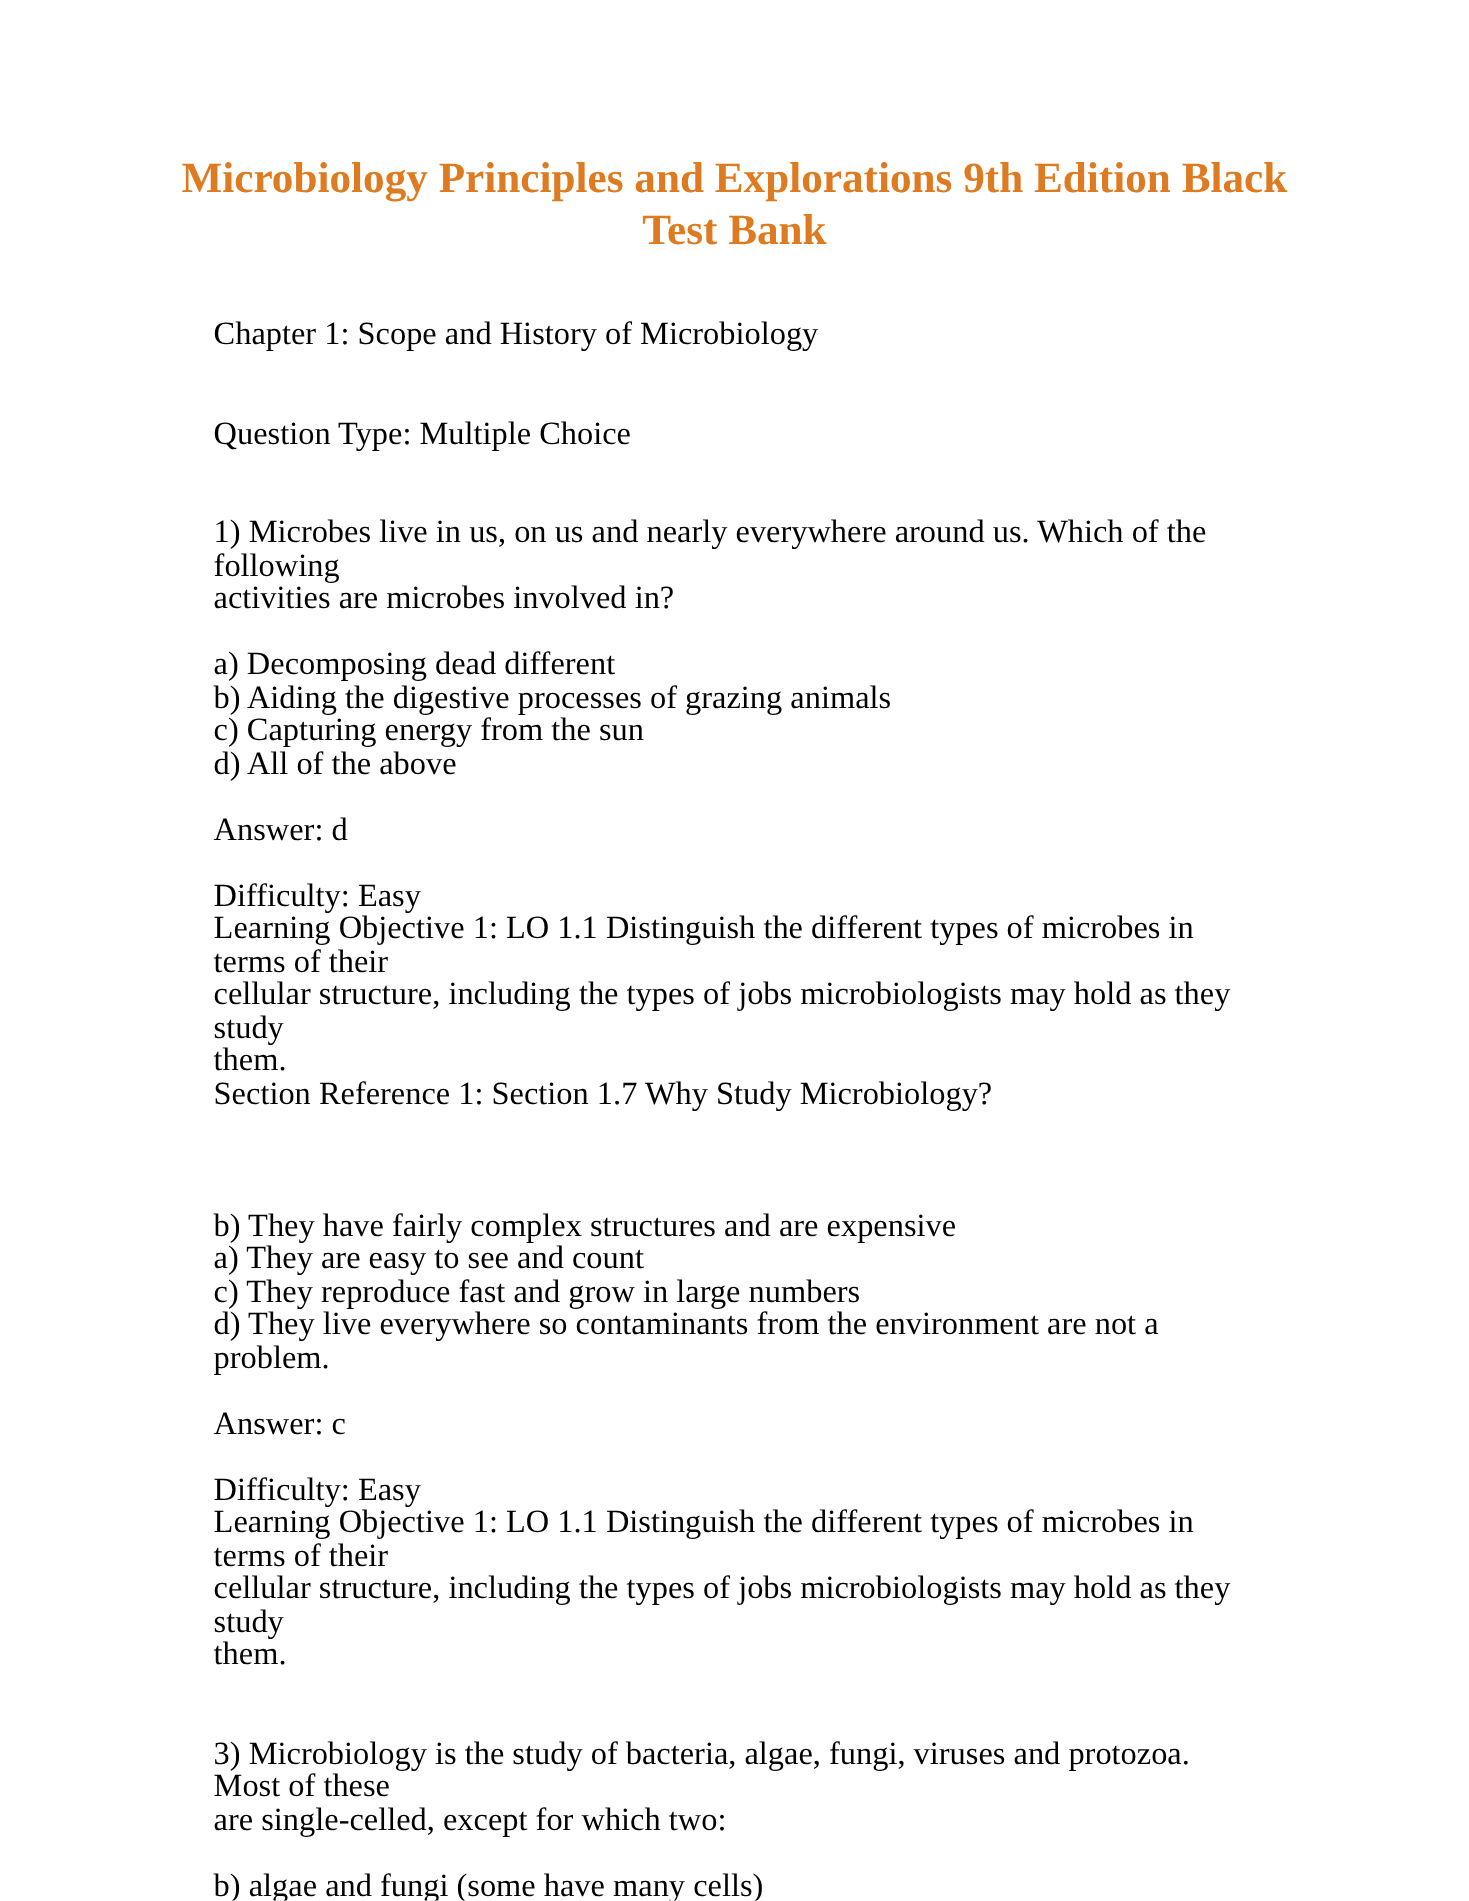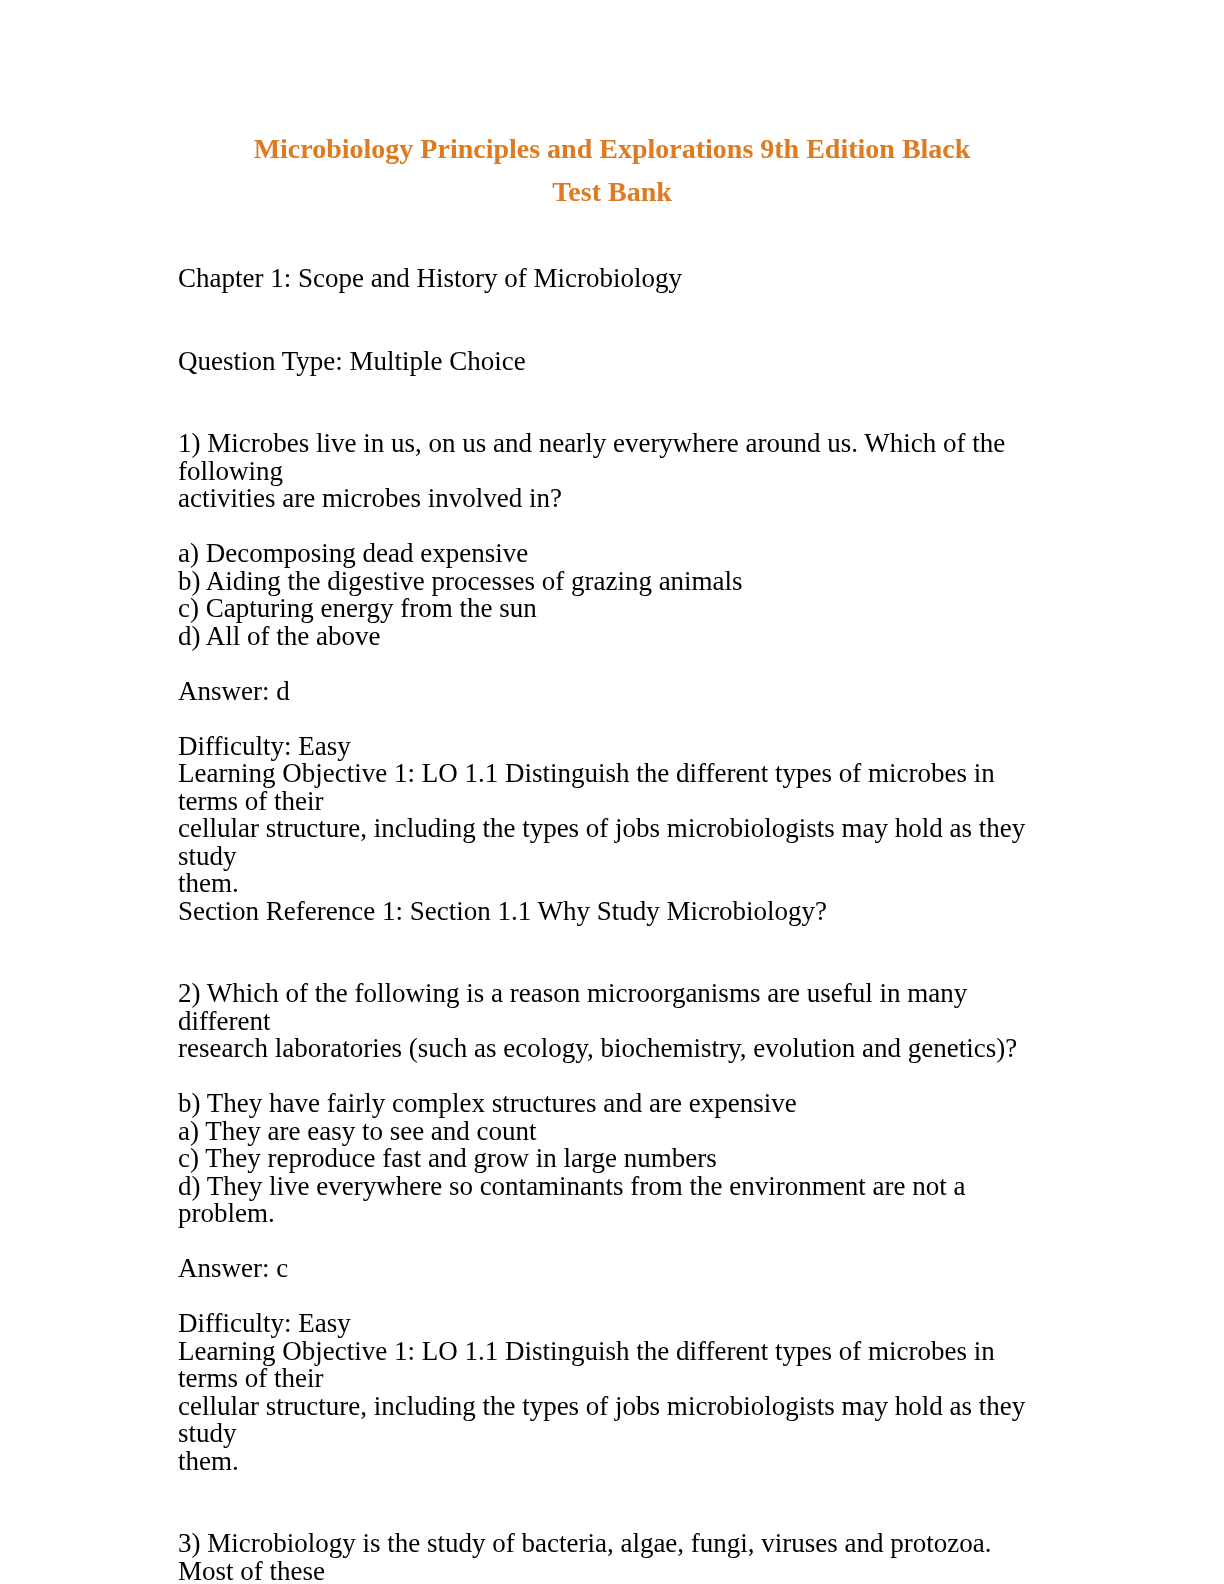--- a/index.html
+++ b/index.html
@@ -11,21 +11,21 @@
     position: relative;
     width: 1224px;
     height: 1584px;
     background: #ffffff;
     overflow: hidden;
     font-family: "Liberation Serif", "DejaVu Serif", serif;
     color: #000000;
   }
   .doc-title {
     margin: 127px 144px 0 144px;
-    font-size: 28px;
+    font-size: 36px;
     line-height: 43px;
     font-weight: 700;
     text-align: center;
     white-space: pre-line;
   }
   .body-text {
     margin: 52px 178px 0 178px;
     font-size: 27px;
     line-height: 27.5px;
   }
@@ -52,39 +52,37 @@
     <div class="gap2"></div>
 
     <p>Question Type: Multiple Choice</p>
 
     <div class="gap2"></div>
 
     <div>
       <p>1) Microbes live in us, on us and nearly everywhere around us. Which of the following
 activities are microbes involved in?</p>
       <div class="gap1"></div>
-      <p>a) Decomposing dead expensive</p>
+      <p>a) Decomposing dead different</p>
       <p>b) Aiding the digestive processes of grazing animals</p>
       <p>c) Capturing energy from the sun</p>
       <p>d) All of the above</p>
       <div class="gap1"></div>
       <p>Answer: d</p>
       <div class="gap1"></div>
       <p>Difficulty: Easy</p>
       <p>Learning Objective 1: LO 1.1 Distinguish the different types of microbes in terms of their
 cellular structure, including the types of jobs microbiologists may hold as they study
 them.</p>
-      <p>Section Reference 1: Section 1.1 Why Study Microbiology?</p>
+      <p>Section Reference 1: Section 1.7 Why Study Microbiology?</p>
     </div>
 
     <div class="gap2"></div>
 
     <div>
-      <p>2) Which of the following is a reason microorganisms are useful in many different
-research laboratories (such as ecology, biochemistry, evolution and genetics)?</p>
       <div class="gap1"></div>
       <p>b) They have fairly complex structures and are expensive</p>
       <p>a) They are easy to see and count</p>
       <p>c) They reproduce fast and grow in large numbers</p>
       <p>d) They live everywhere so contaminants from the environment are not a problem.</p>
       <div class="gap1"></div>
       <p>Answer: c</p>
       <div class="gap1"></div>
       <p>Difficulty: Easy</p>
       <p>Learning Objective 1: LO 1.1 Distinguish the different types of microbes in terms of their

